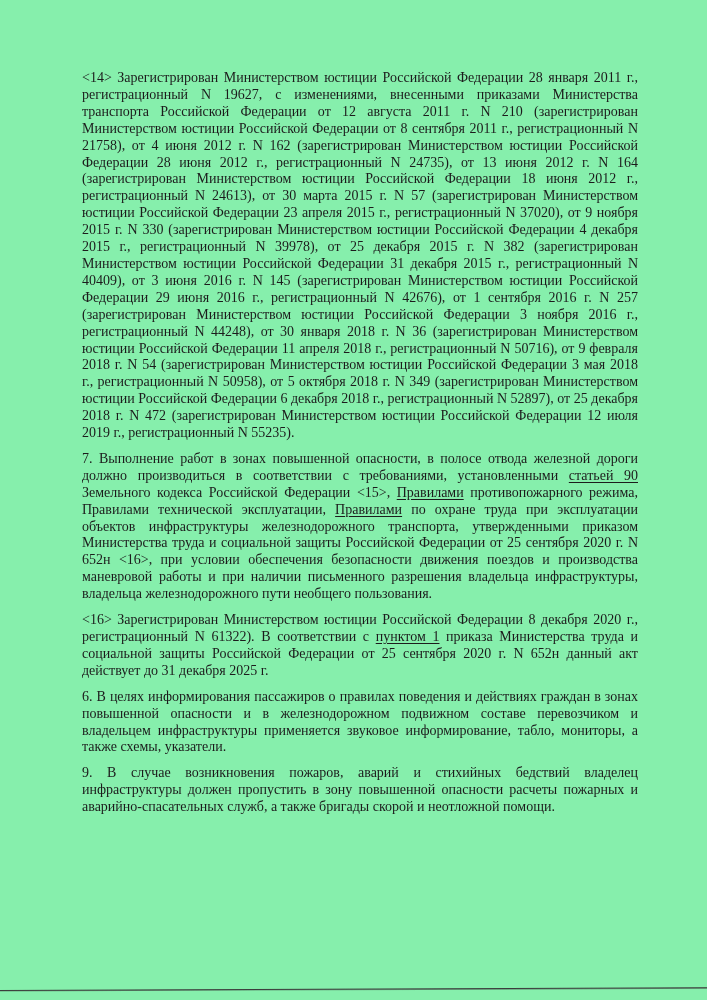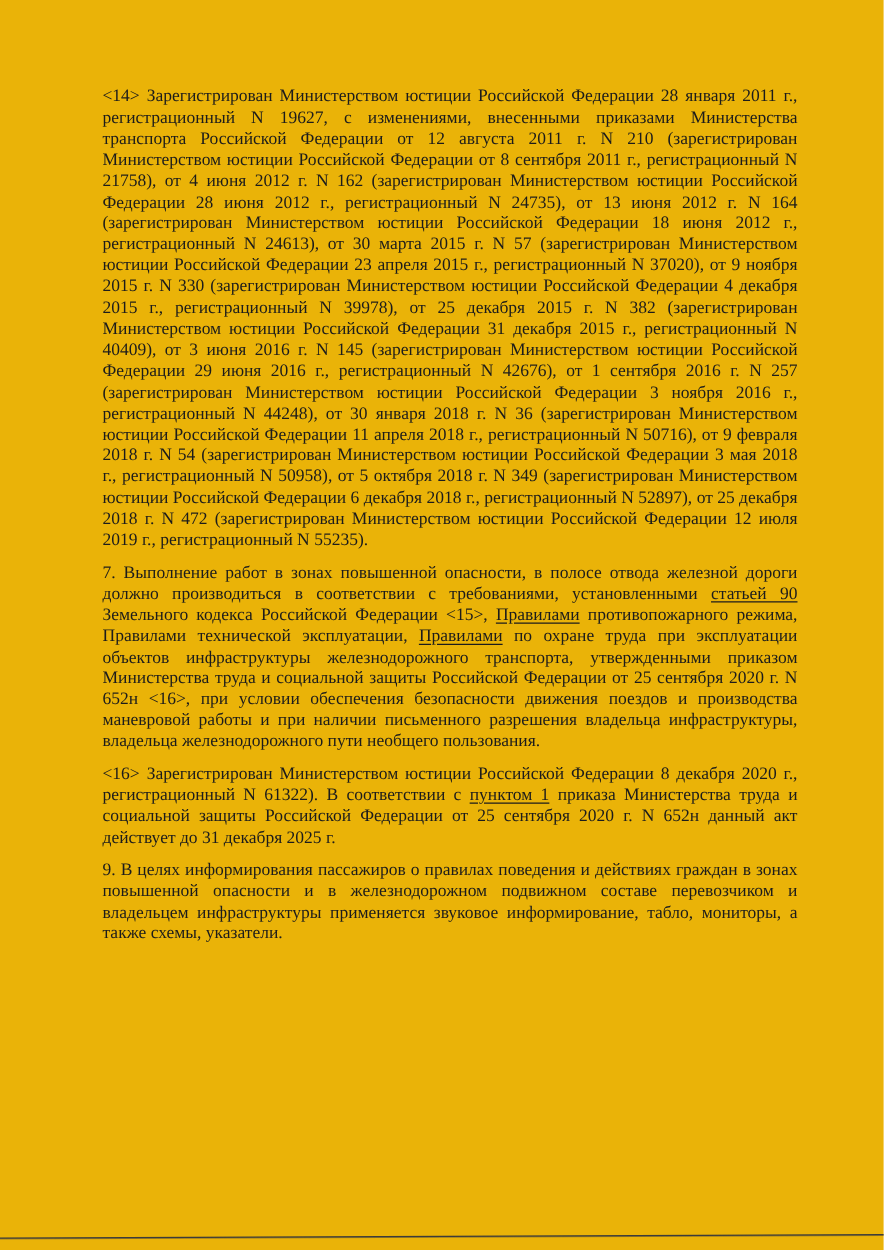--- a/index.html
+++ b/index.html
@@ -4,21 +4,21 @@
 <style>
   html, body {
     margin: 0;
     padding: 0;
     background: #ffffff;
   }
   .page {
     position: relative;
     width: 707px;
     height: 1000px;
-    background: #eab308;
+    background: #86efac;
     overflow: hidden;
     font-family: "Liberation Serif", "DejaVu Serif", serif;
   }
   .text-block {
     position: absolute;
     left: 82px;
     top: 70px;
     width: 556px;
     color: #1c1c1c;
     font-size: 14px;
@@ -48,16 +48,17 @@
   }
 </style>
 </head>
 <body>
 
 <div class="page">
   <div class="text-block">
       <p><span>&lt;14&gt; Зарегистрирован Министерством юстиции Российской Федерации 28 января 2011 г., регистрационный N 19627, с изменениями, внесенными приказами Министерства транспорта Российской Федерации от 12 августа 2011 г. N 210 (зарегистрирован Министерством юстиции Российской Федерации от 8 сентября 2011 г., регистрационный N 21758), от 4 июня 2012 г. N 162 (зарегистрирован Министерством юстиции Российской Федерации 28 июня 2012 г., регистрационный N 24735), от 13 июня 2012 г. N 164 (зарегистрирован Министерством юстиции Российской Федерации 18 июня 2012 г., регистрационный N 24613), от 30 марта 2015 г. N 57 (зарегистрирован Министерством юстиции Российской Федерации 23 апреля 2015 г., регистрационный N 37020), от 9 ноября 2015 г. N 330 (зарегистрирован Министерством юстиции Российской Федерации 4 декабря 2015 г., регистрационный N 39978), от 25 декабря 2015 г. N 382 (зарегистрирован Министерством юстиции Российской Федерации 31 декабря 2015 г., регистрационный N 40409), от 3 июня 2016 г. N 145 (зарегистрирован Министерством юстиции Российской Федерации 29 июня 2016 г., регистрационный N 42676), от 1 сентября 2016 г. N 257 (зарегистрирован Министерством юстиции Российской Федерации 3 ноября 2016 г., регистрационный N 44248), от 30 января 2018 г. N 36 (зарегистрирован Министерством юстиции Российской Федерации 11 апреля 2018 г., регистрационный N 50716), от 9 февраля 2018 г. N 54 (зарегистрирован Министерством юстиции Российской Федерации 3 мая 2018 г., регистрационный N 50958), от 5 октября 2018 г. N 349 (зарегистрирован Министерством юстиции Российской Федерации 6 декабря 2018 г., регистрационный N 52897), от 25 декабря 2018 г. N 472 (зарегистрирован Министерством юстиции Российской Федерации 12 июля 2019 г., регистрационный N 55235).</span></p>
       <p><span>7. Выполнение работ в зонах повышенной опасности, в полосе отвода железной дороги должно производиться в соответствии с требованиями, установленными </span><span class="doc-link">статьей 90</span><span> Земельного кодекса Российской Федерации &lt;15&gt;, </span><span class="doc-link">Правилами</span><span> противопожарного режима, Правилами технической эксплуатации, </span><span class="doc-link">Правилами</span><span> по охране труда при эксплуатации объектов инфраструктуры железнодорожного транспорта, утвержденными приказом Министерства труда и социальной защиты Российской Федерации от 25 сентября 2020 г. N 652н &lt;16&gt;, при условии обеспечения безопасности движения поездов и производства маневровой работы и при наличии письменного разрешения владельца инфраструктуры, владельца железнодорожного пути необщего пользования.</span></p>
       <p><span>&lt;16&gt; Зарегистрирован Министерством юстиции Российской Федерации 8 декабря 2020 г., регистрационный N 61322). В соответствии с </span><span class="doc-link">пунктом 1</span><span> приказа Министерства труда и социальной защиты Российской Федерации от 25 сентября 2020 г. N 652н данный акт действует до 31 декабря 2025 г.</span></p>
-      <p><span>9. В целях информирования пассажиров о правилах поведения и действиях граждан в зонах повышенной опасности и в железнодорожном подвижном составе перевозчиком и владельцем инфраструктуры применяется звуковое информирование, табло, мониторы, а также схемы, указатели.</span></p>
+      <p><span>6. В целях информирования пассажиров о правилах поведения и действиях граждан в зонах повышенной опасности и в железнодорожном подвижном составе перевозчиком и владельцем инфраструктуры применяется звуковое информирование, табло, мониторы, а также схемы, указатели.</span></p>
+      <p><span>9. В случае возникновения пожаров, аварий и стихийных бедствий владелец инфраструктуры должен пропустить в зону повышенной опасности расчеты пожарных и аварийно-спасательных служб, а также бригады скорой и неотложной помощи.</span></p>
     </div>
   <div class="page-edge-line"></div>
 </div>
 
 </body></html>

